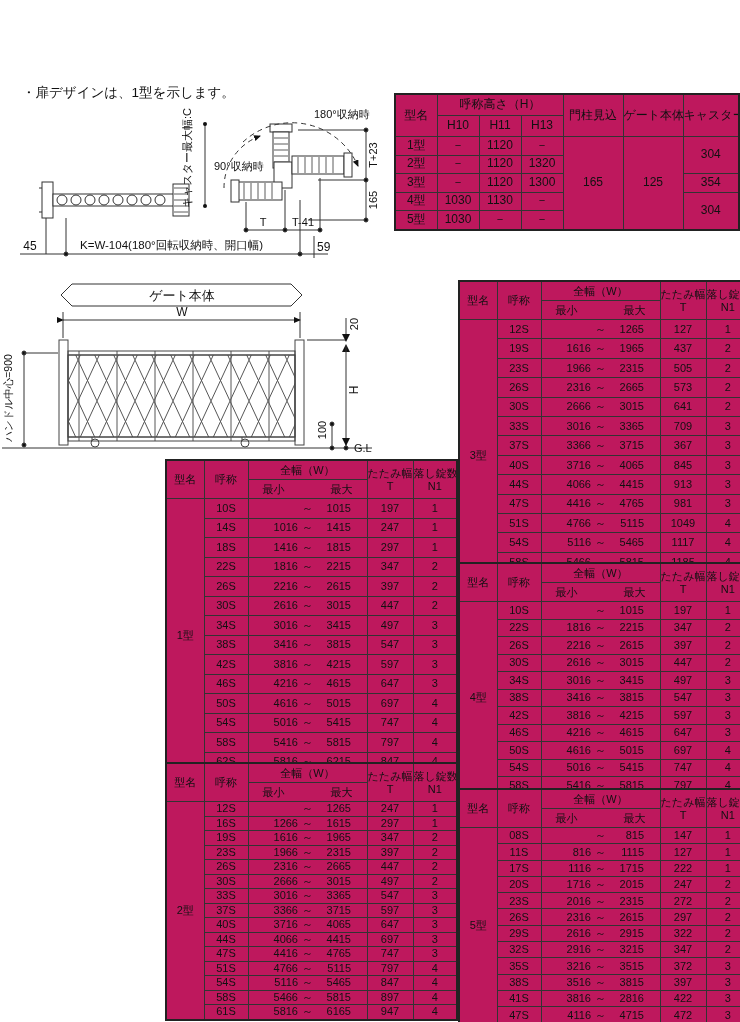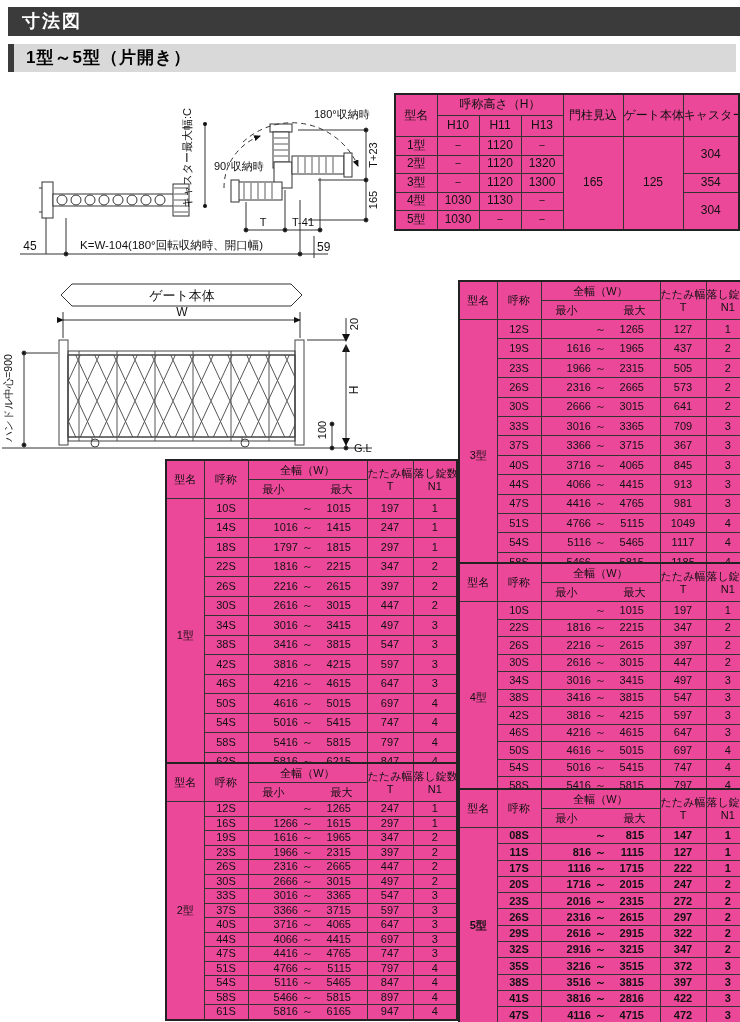--- a/index.html
+++ b/index.html
@@ -7,52 +7,51 @@
         font-family:"Liberation Sans","DejaVu Sans",sans-serif;color:#111;}
   
   .title-bar{position:absolute;left:8px;top:7px;right:0;height:29px;background:#3b3b3b;
              color:#fff;font-size:18px;font-weight:bold;line-height:29px;padding-left:14px;letter-spacing:2px;}
   .subtitle-bar{position:absolute;left:8px;top:44px;right:4px;height:28px;background:#d9d9d9;
              border-left:6px solid #3b3b3b;color:#000;font-size:17px;font-weight:bold;
              line-height:28px;padding-left:12px;letter-spacing:1px;}
   .note{position:absolute;left:22px;top:84px;font-size:13.5px;}
   
   table{border-collapse:collapse;table-layout:fixed;}
-  table.dim, table.spec{position:absolute;background:#ec4899;}
+  table.dim, table.spec{position:absolute;background:#be185d;}
   table.dim th,table.dim td,table.spec th,table.spec td{
       border:1px solid #333;text-align:center;vertical-align:middle;
       padding:0;line-height:1.15;overflow:hidden;white-space:nowrap;}
   table.dim{border:2px solid #222;}
   table.spec{border:2px solid #222;font-size:12px;}
   table.dim{font-size:11px;}
   table.dim thead th{font-weight:normal;height:18px;}
   table.spec thead th{font-weight:normal;height:20px;}
   table.spec tbody td{height:17.5px;}
   .t1 tbody td{height:18.5px;}
   .t2 tbody td{height:13.5px;}
   .t3 tbody td{height:18.4px;}
   .t4 tbody td{height:16.5px;}
-  .t5 tbody td{height:15.3px;font-weight:bold;}
+  .t5 tbody td{height:15.3px;}
   td.model{font-weight:normal;}
   .wcell{display:flex;justify-content:center;align-items:center;gap:4px;}
   .wcell .mn,.wcell .mx{display:inline-block;width:34px;text-align:right;}
   .subw{display:flex;justify-content:space-between;padding:0 14px;gap:15px;}
   .two-line{white-space:normal;line-height:1.05;}
   
   svg text{font-family:"Liberation Sans","DejaVu Sans",sans-serif;fill:#111;}
   .svg1{position:absolute;left:18px;top:96px;}
   .svg2{position:absolute;left:2px;top:278px;}
 </style>
 </head>
 <body>
 
 <div class="page">
 
-  <div class="title-bar">寸法図</div>
-  <div class="subtitle-bar">1型～5型（片開き）</div>
+  <div class="note">・扉デザインは、1型を示します。</div>
 
   <svg class="svg1" width="374" height="174" viewBox="0 0 374 174">
     <defs>
       <marker id="ah" markerWidth="8" markerHeight="8" refX="6" refY="3" orient="auto">
         <path d="M0,0 L7,3 L0,6 Z" fill="#111"></path>
       </marker>
     </defs>
 
     <g stroke="#333" fill="none">
       <rect x="24" y="86" width="11" height="36" fill="#fff"></rect>
@@ -307,21 +306,21 @@
                 <span class="mx">1415</span>
               </div>
             </td>
             <td>247</td>
             <td>1</td>
           </tr>
           <tr>
             <td>18S</td>
             <td>
               <div class="wcell">
-                <span class="mn">1797</span>
+                <span class="mn">1416</span>
                 <span>～</span>
                 <span class="mx">1815</span>
               </div>
             </td>
             <td>297</td>
             <td>1</td>
           </tr>
           <tr>
             <td>22S</td>
             <td>

